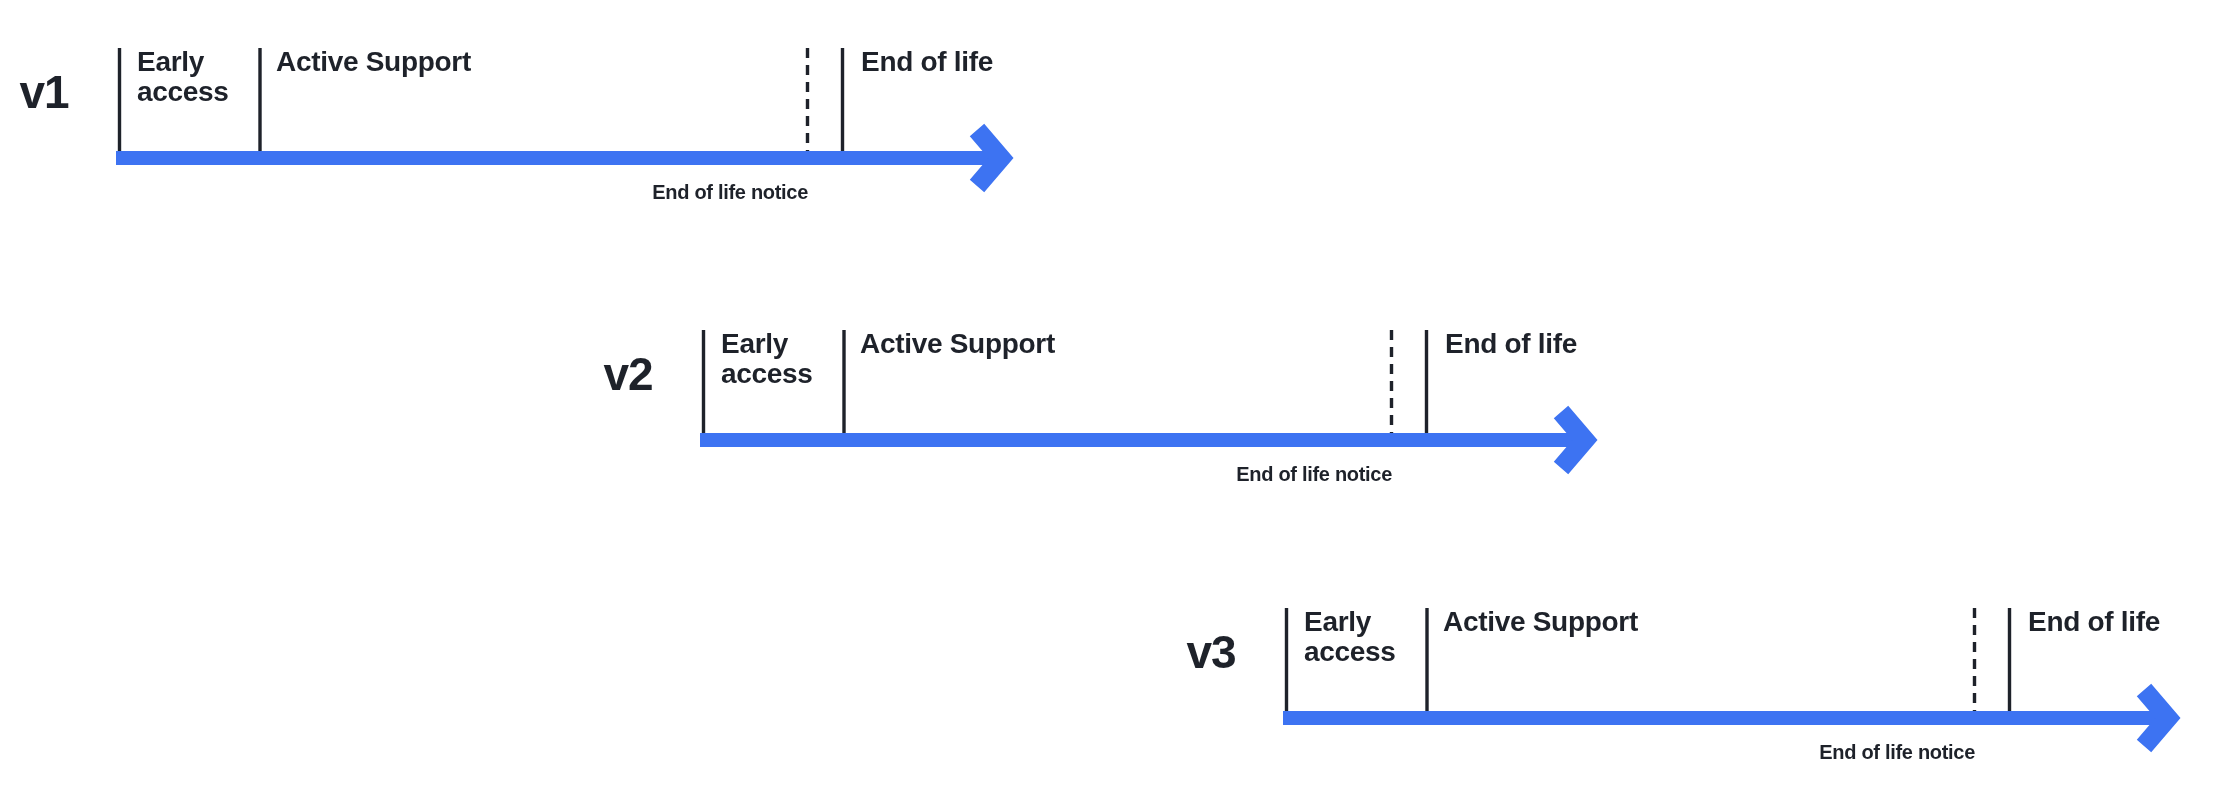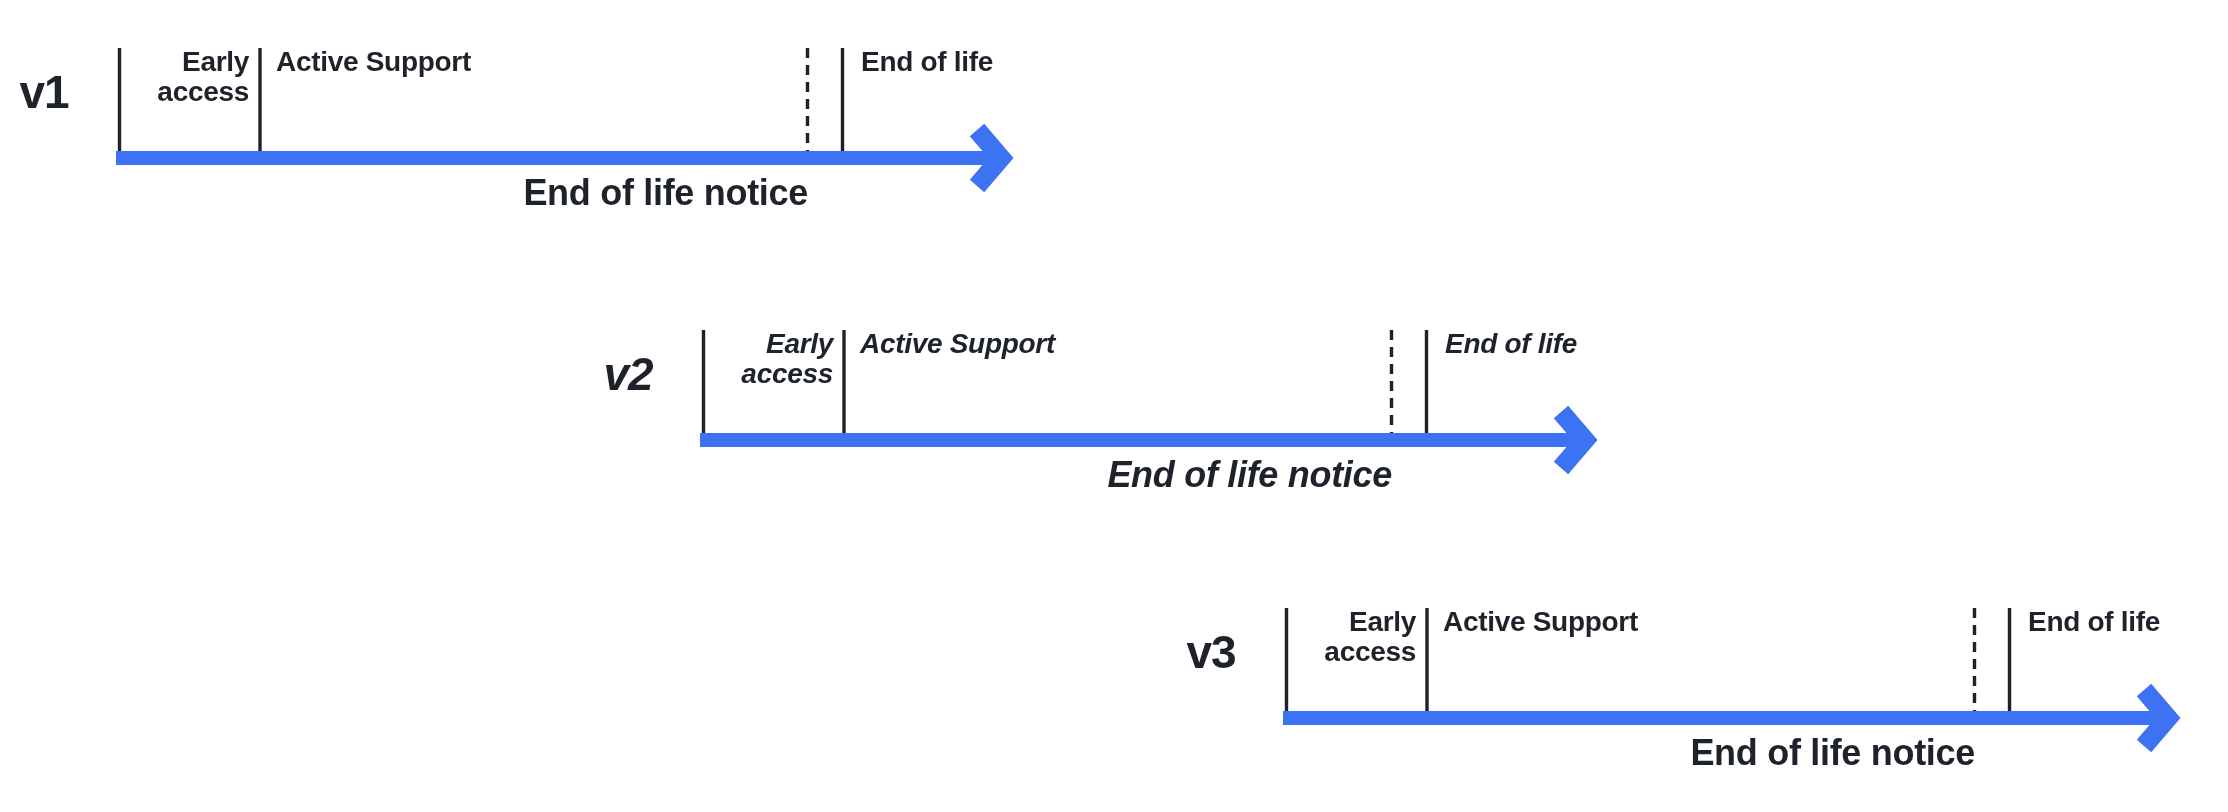--- a/index.html
+++ b/index.html
@@ -47,21 +47,20 @@
     stroke-linecap:butt;
   }
   .label{
     position:absolute;
     font-weight:700;
     font-size:28px;
     line-height:30px;
     letter-spacing:-0.3px;
     color:var(--text);
     white-space:nowrap;
-    text-align:right;
   }
   .label.wrap{
     white-space:normal;
     width:112px;
   }
   .version{
     position:absolute;
     left:0;
     top:66px;
     width:88px;
@@ -72,28 +71,28 @@
     letter-spacing:-1px;
     color:var(--text);
   }
   .notice{
     position:absolute;
     left:458px;
     top:177px;
     width:350px;
     text-align:right;
     font-weight:700;
-    font-size:36px;
+    font-size:20px;
     line-height:31px;
     letter-spacing:-0.3px;
     color:var(--text);
     white-space:nowrap;
   }
   .t1{left:0;top:0;}
-  .t2{left:584px;top:282px;font-style:italic;}
+  .t2{left:584px;top:282px;}
   .t3{left:1167px;top:560px;}
 </style>
 </head>
 <body>
 
 <div>
 
   <div class="timeline t1">
     <div class="version">v1</div>
     <svg class="tl-svg" viewBox="0 0 1061 250">

